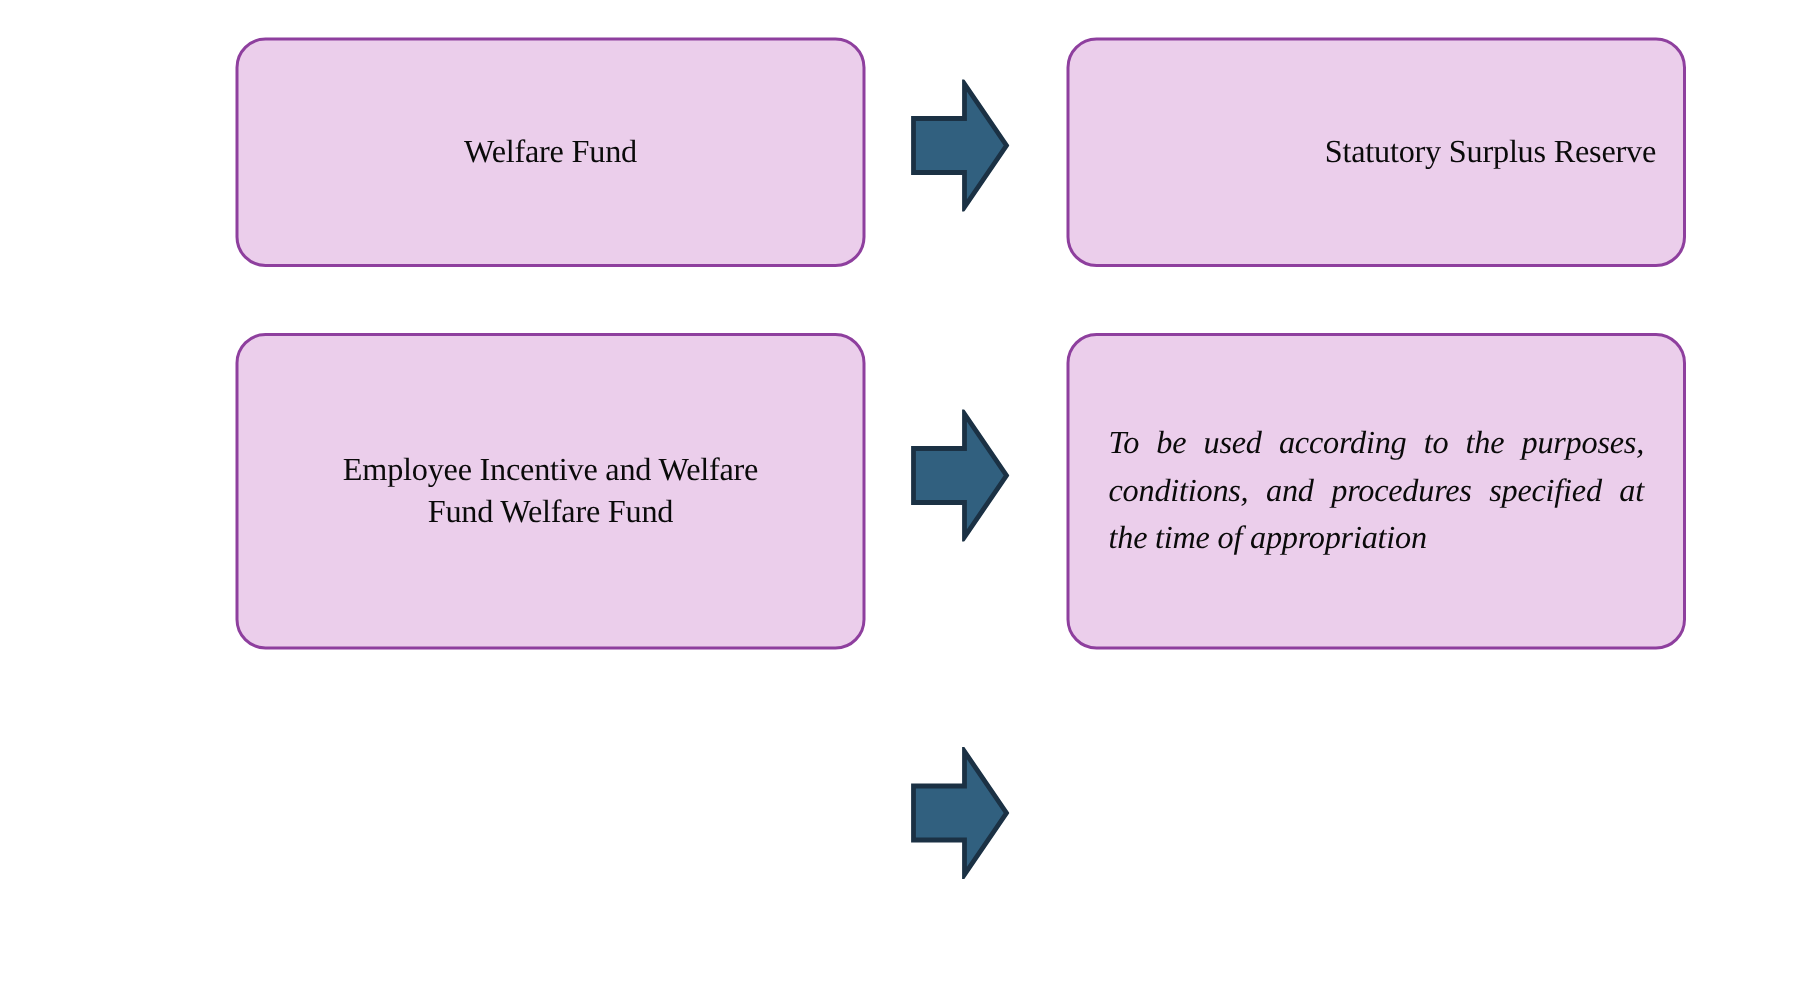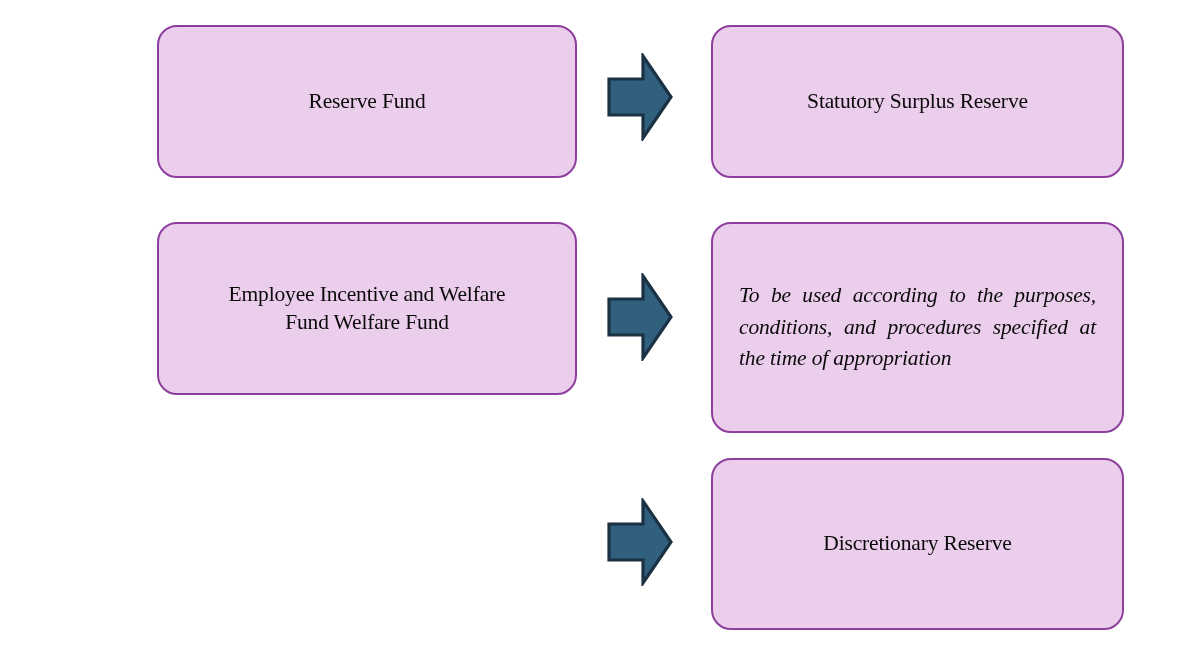--- a/index.html
+++ b/index.html
@@ -62,36 +62,36 @@
   }
   .arrow-shape svg { display: block; width: 100%; height: 100%; }
 </style>
 </head>
 <body>
 
 <div id="diagram-canvas">
 
   <div class="flow-row" style="top:25px;height:153px;">
     <div class="node-box left-node" style="top:0;height:153px;">
-      <div class="node-text">Reserve Fund</div>
+      <div class="node-text">Welfare Fund</div>
     </div>
 
     <div class="arrow-shape" style="left:607px; top:28px;">
       <svg viewBox="0 0 66 88" preserveAspectRatio="none" aria-hidden="true">
         <polygon points="2,26 36,26 36,3 64,44 36,85 36,62 2,62" fill="#31607F" stroke="#1B3144" stroke-width="3.2" stroke-linejoin="miter"></polygon>
       </svg>
     </div>
 
-    <div class="node-box right-node" style="top:0;height:153px;">
+    <div class="node-box right-node" style="top:0;height:153px;justify-content:flex-end;">
       <div class="node-text">Statutory Surplus Reserve</div>
     </div>
   </div>
 
   <div class="flow-row" style="top:222px;height:211px;">
-    <div class="node-box left-node" style="top:0;height:173px;">
+    <div class="node-box left-node" style="top:0;height:211px;">
       <div class="node-text">Employee Incentive and Welfare
 Fund Welfare Fund</div>
     </div>
 
     <div class="arrow-shape" style="left:607px; top:51px;">
       <svg viewBox="0 0 66 88" preserveAspectRatio="none" aria-hidden="true">
         <polygon points="2,26 36,26 36,3 64,44 36,85 36,62 2,62" fill="#31607F" stroke="#1B3144" stroke-width="3.2" stroke-linejoin="miter"></polygon>
       </svg>
     </div>
 
@@ -101,18 +101,15 @@
   </div>
 
   <div class="flow-row" style="top:458px;height:172px;">
 
     <div class="arrow-shape" style="left:607px; top:40px;">
       <svg viewBox="0 0 66 88" preserveAspectRatio="none" aria-hidden="true">
         <polygon points="2,26 36,26 36,3 64,44 36,85 36,62 2,62" fill="#31607F" stroke="#1B3144" stroke-width="3.2" stroke-linejoin="miter"></polygon>
       </svg>
     </div>
 
-    <div class="node-box right-node" style="top:0;height:172px;">
-      <div class="node-text">Discretionary Reserve</div>
-    </div>
   </div>
 
 </div>
 
 </body></html>

